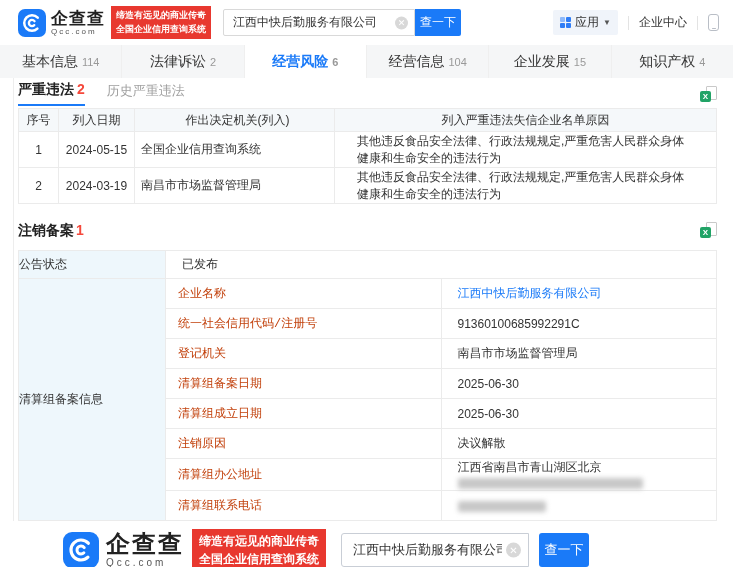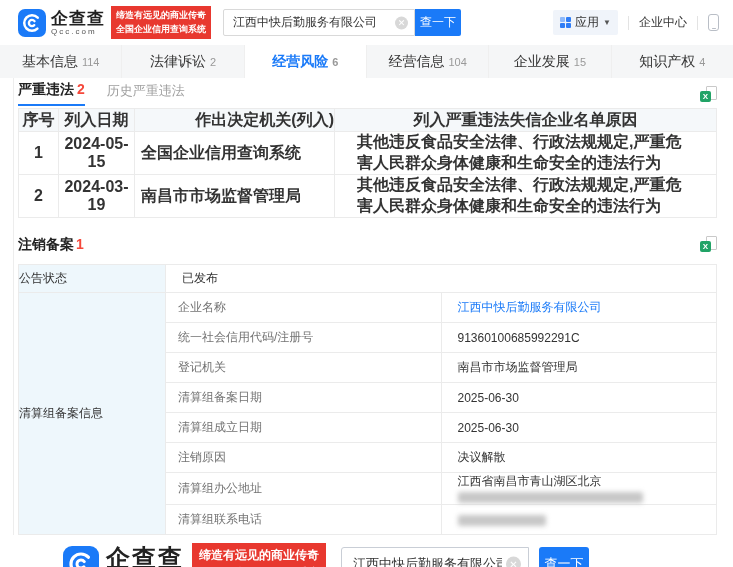--- a/index.html
+++ b/index.html
@@ -48,38 +48,38 @@
   .sec-tabs { display:flex; align-items:flex-end; height:24px; margin-bottom:2px; position:relative; }
   .sec-tab { font-size:14px; font-weight:bold; color:#222; padding-bottom:5px; border-bottom:2px solid #1a7af8; }
   .sec-tab .red { color:#f5483b; margin-left:3px; }
   .sec-tab2 { font-size:13px; color:#a0a0a0; margin-left:22px; padding-bottom:6px; }
   .excel-ic { position:absolute; right:0; bottom:4px; width:17px; height:16px; }
   .excel-ic .doc { position:absolute; right:0; top:0; width:11px; height:14px; background:#fff; border:1px solid #c9c9c9; border-radius:1px; }
   .excel-ic .grn { position:absolute; left:0; bottom:0; width:11px; height:11px; background:#21a366; border-radius:2px;
     color:#fff; font-size:8px; font-weight:bold; line-height:11px; text-align:center; }
 
   table { border-collapse:collapse; width:100%; table-layout:fixed; }
-  .vio th, .vio td { border:1px solid #ebebeb; font-size:16px; font-weight:bold; }
-  .vio thead th { background:#f5f8fa; height:23px; color:#333; text-align:right; }
+  .vio th, .vio td { border:1px solid #ebebeb; font-size:12px; font-weight:normal; }
+  .vio thead th { background:#f5f8fa; height:23px; color:#333; text-align:center; }
   .vio tbody td { height:36px; background:#fff; }
   .vio .c-no { width:40px; text-align:center; }
   .vio .c-date { width:76px; text-align:center; }
   .vio .c-org { width:200px; padding-left:6px; }
   .vio td.c-org { text-align:left; }
   .vio .c-reason { padding:0 22px; text-align:left; }
   .vio thead .c-reason { text-align:center; }
 
   .sec-title-row { display:flex; align-items:center; margin:17px 0 9px; position:relative; height:20px; }
   .sec-title { font-size:14px; font-weight:bold; color:#222; }
   .sec-title .red { color:#f5483b; margin-left:2px; }
   .excel-ic2 { position:absolute; right:0; top:1px; width:17px; height:16px; }
 
   .kv td { border:1px solid #ebebeb; font-size:12px; }
   .kv .cat { width:147px; background:#eef7fc; padding-left:0; color:#333; }
-  .kv .lbl { width:165px; padding-left:12px; color:#737373; background:#fff; }
+  .kv .lbl { width:165px; padding-left:12px; color:#c2410c; background:#fff;font-family:Liberation Mono, monospace; }
   .kv .val { padding-left:16px; color:#333; background:#fff; }
   .kv tr { height:30px; }
   .kv tr.status-row { height:28px; }
   .kv a { color:#1a7af8; text-decoration:none; }
   .blur-blk { display:inline-block; height:11px; border-radius:2px; background:#c7c7c7;
     filter:blur(2.5px); vertical-align:middle; }
 
   
   footer { height:58px; display:flex; align-items:center; padding:0 0 0 63px; border-bottom:3px solid #f1f1f1; margin-top:1px; }
   .logo-lg { width:36px; height:36px; border-radius:9px; background:#1a7af8; position:relative; flex:none; }

